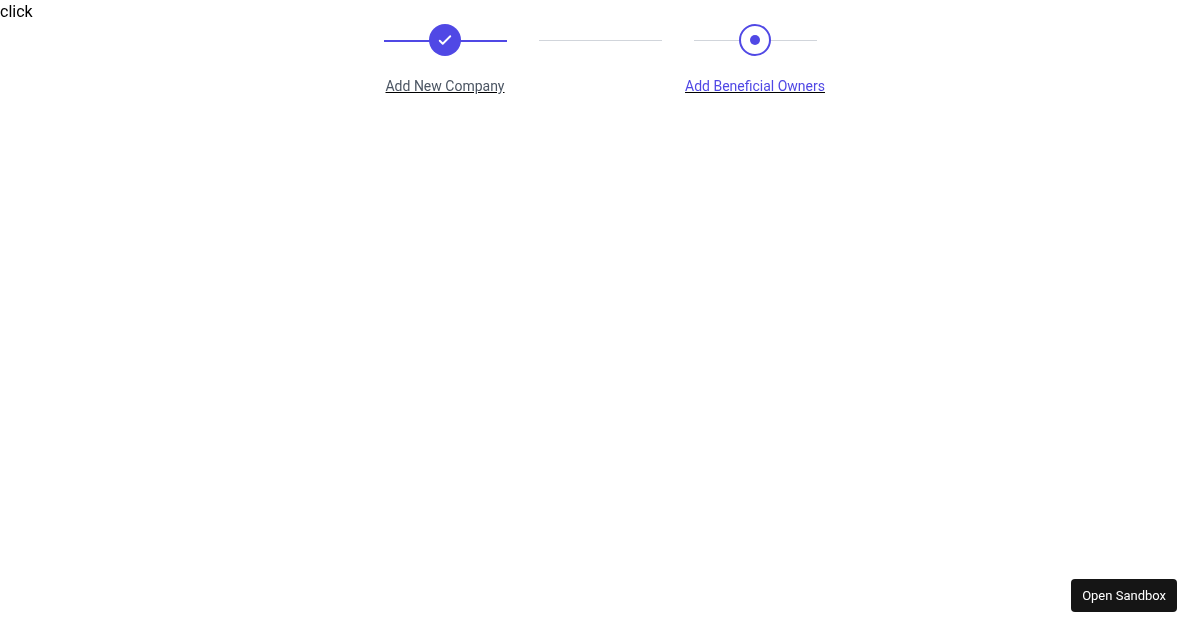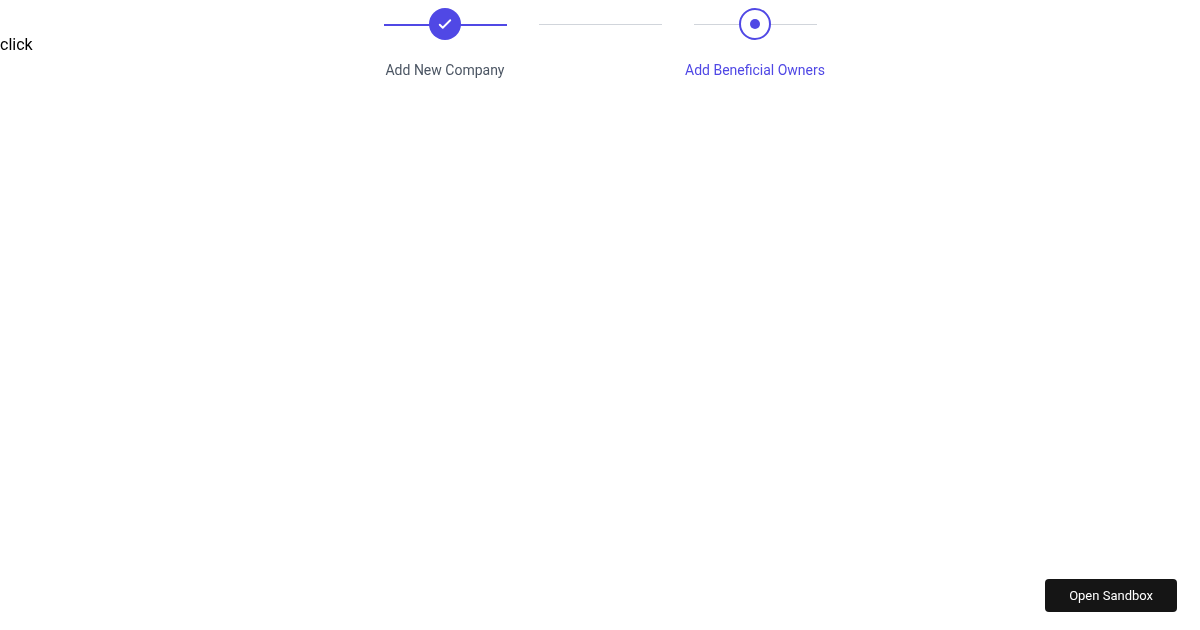--- a/index.html
+++ b/index.html
@@ -13,28 +13,28 @@
       width: 1200px;
       height: 630px;
       position: relative;
     }
     .top-label {
       position: absolute;
       top: 2px;
       left: 0;
       font-size: 16px;
       color: #000000;
-      margin-top: 33px;
     }
     .stepper-container {
       position: absolute;
-      top: 8px;
+      top: 24px;
       left: 50%;
       transform: translateX(-50%);
       width: 620px;
+      text-decoration: underline;
     }
     .stepper {
       display: flex;
       justify-content: space-between;
       align-items: flex-start;
       position: relative;
     }
     .step {
       display: flex;
       flex-direction: column;
@@ -116,21 +116,21 @@
       width: 18px;
       height: 18px;
     }
     .sandbox-button {
       position: absolute;
       bottom: 18px;
       right: 23px;
       background: #151515;
       color: #ffffff;
       border: none;
-      padding: 9px 24px;
+      padding: 9px 11px;
       font-size: 13px;
       border-radius: 4px;
       cursor: pointer;
       font-family: inherit;
     }
   </style>
 </head>
 <body>
 
 <div class="top-label">click</div>

